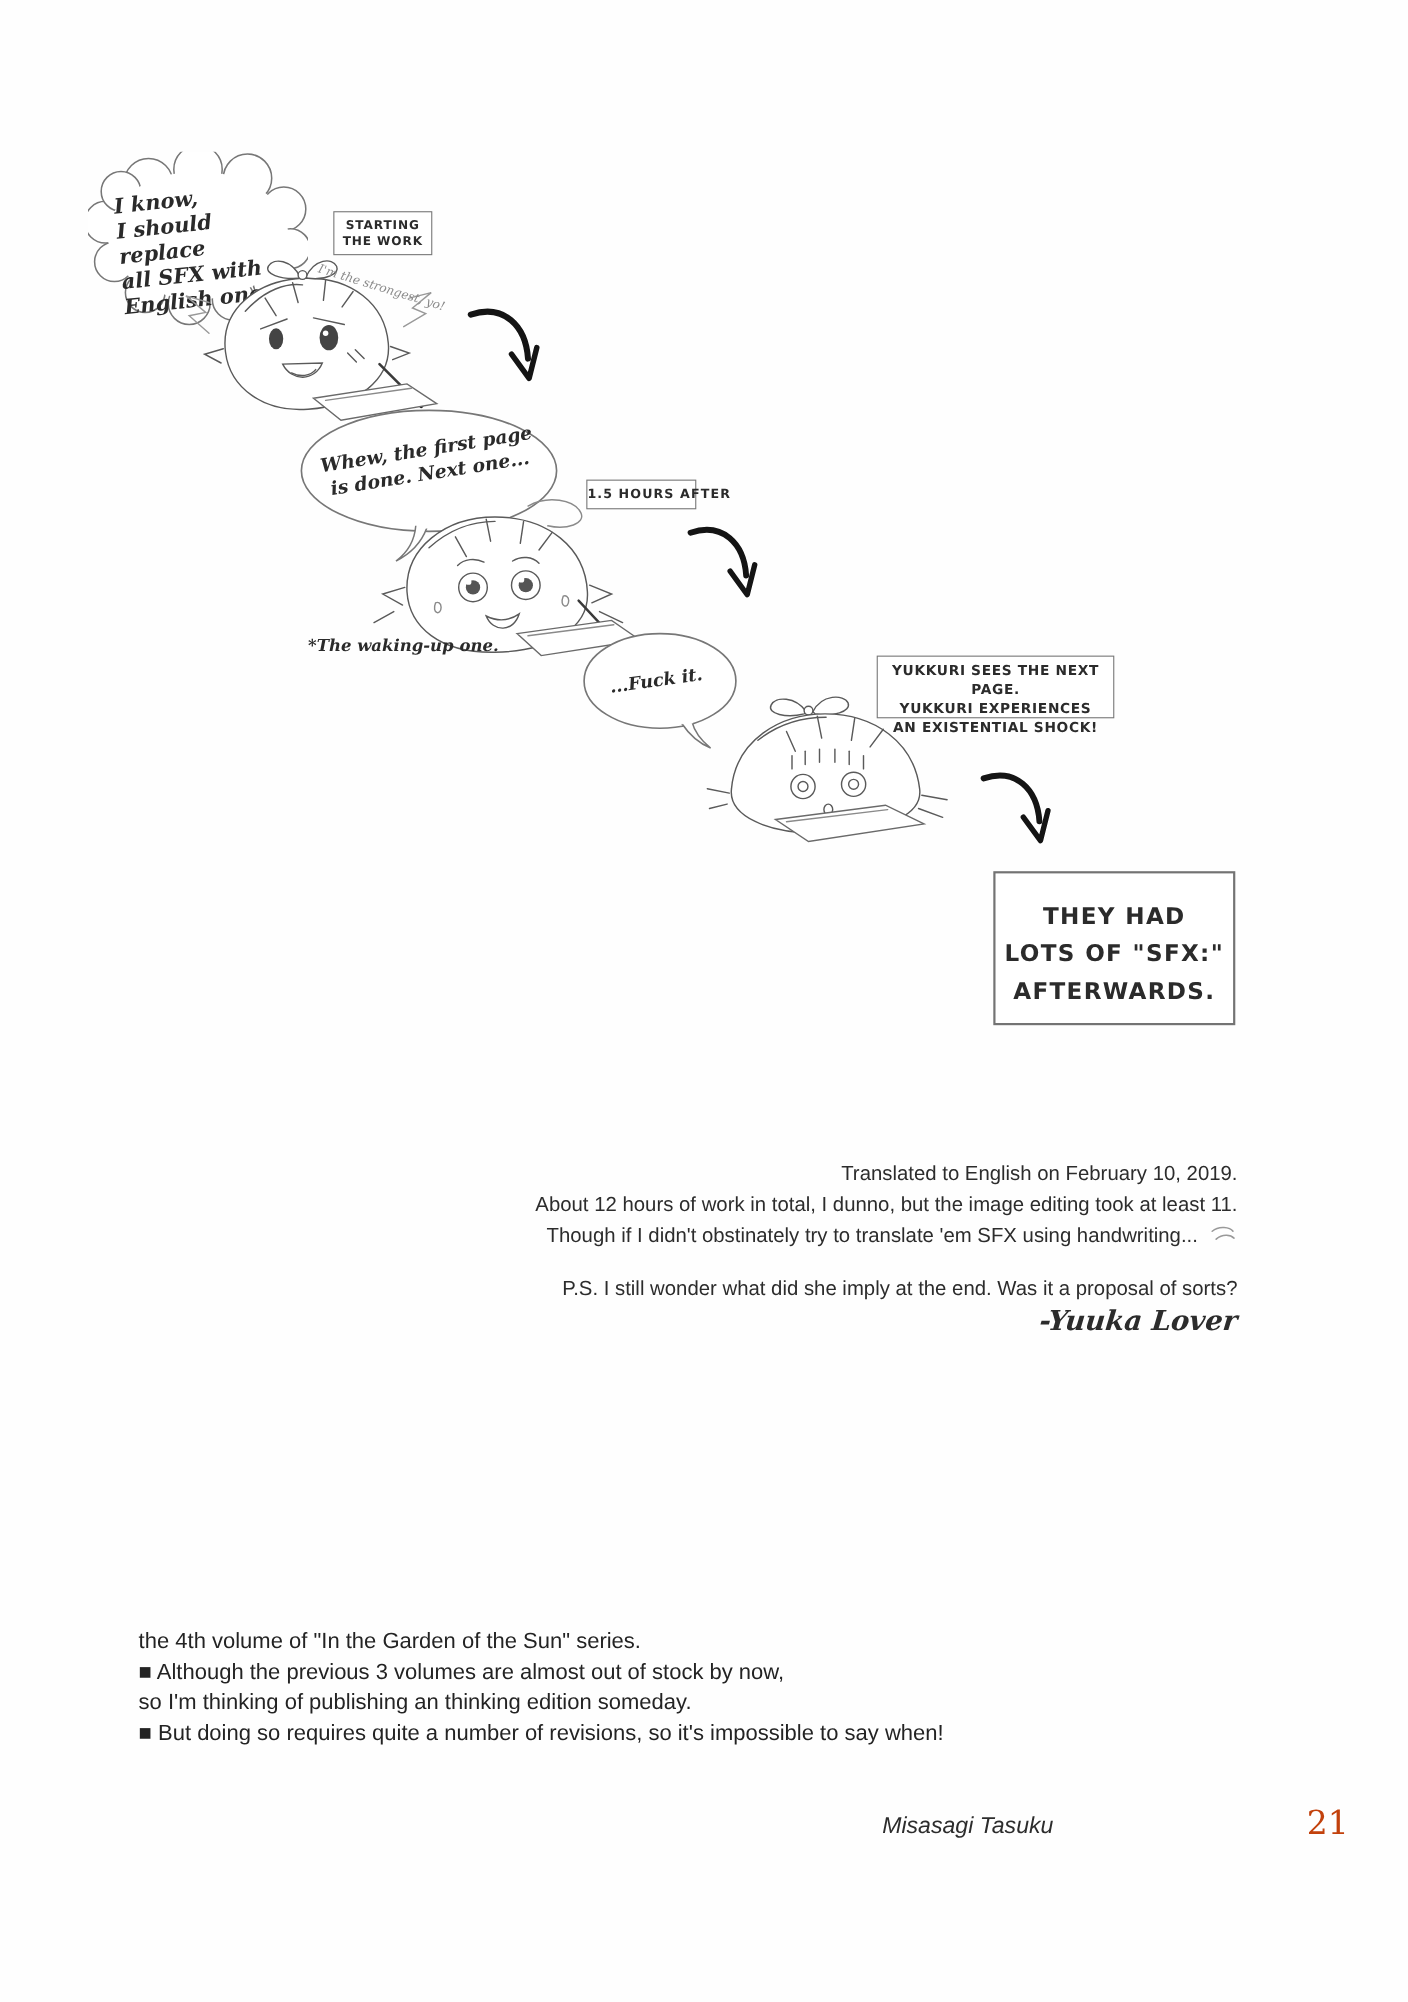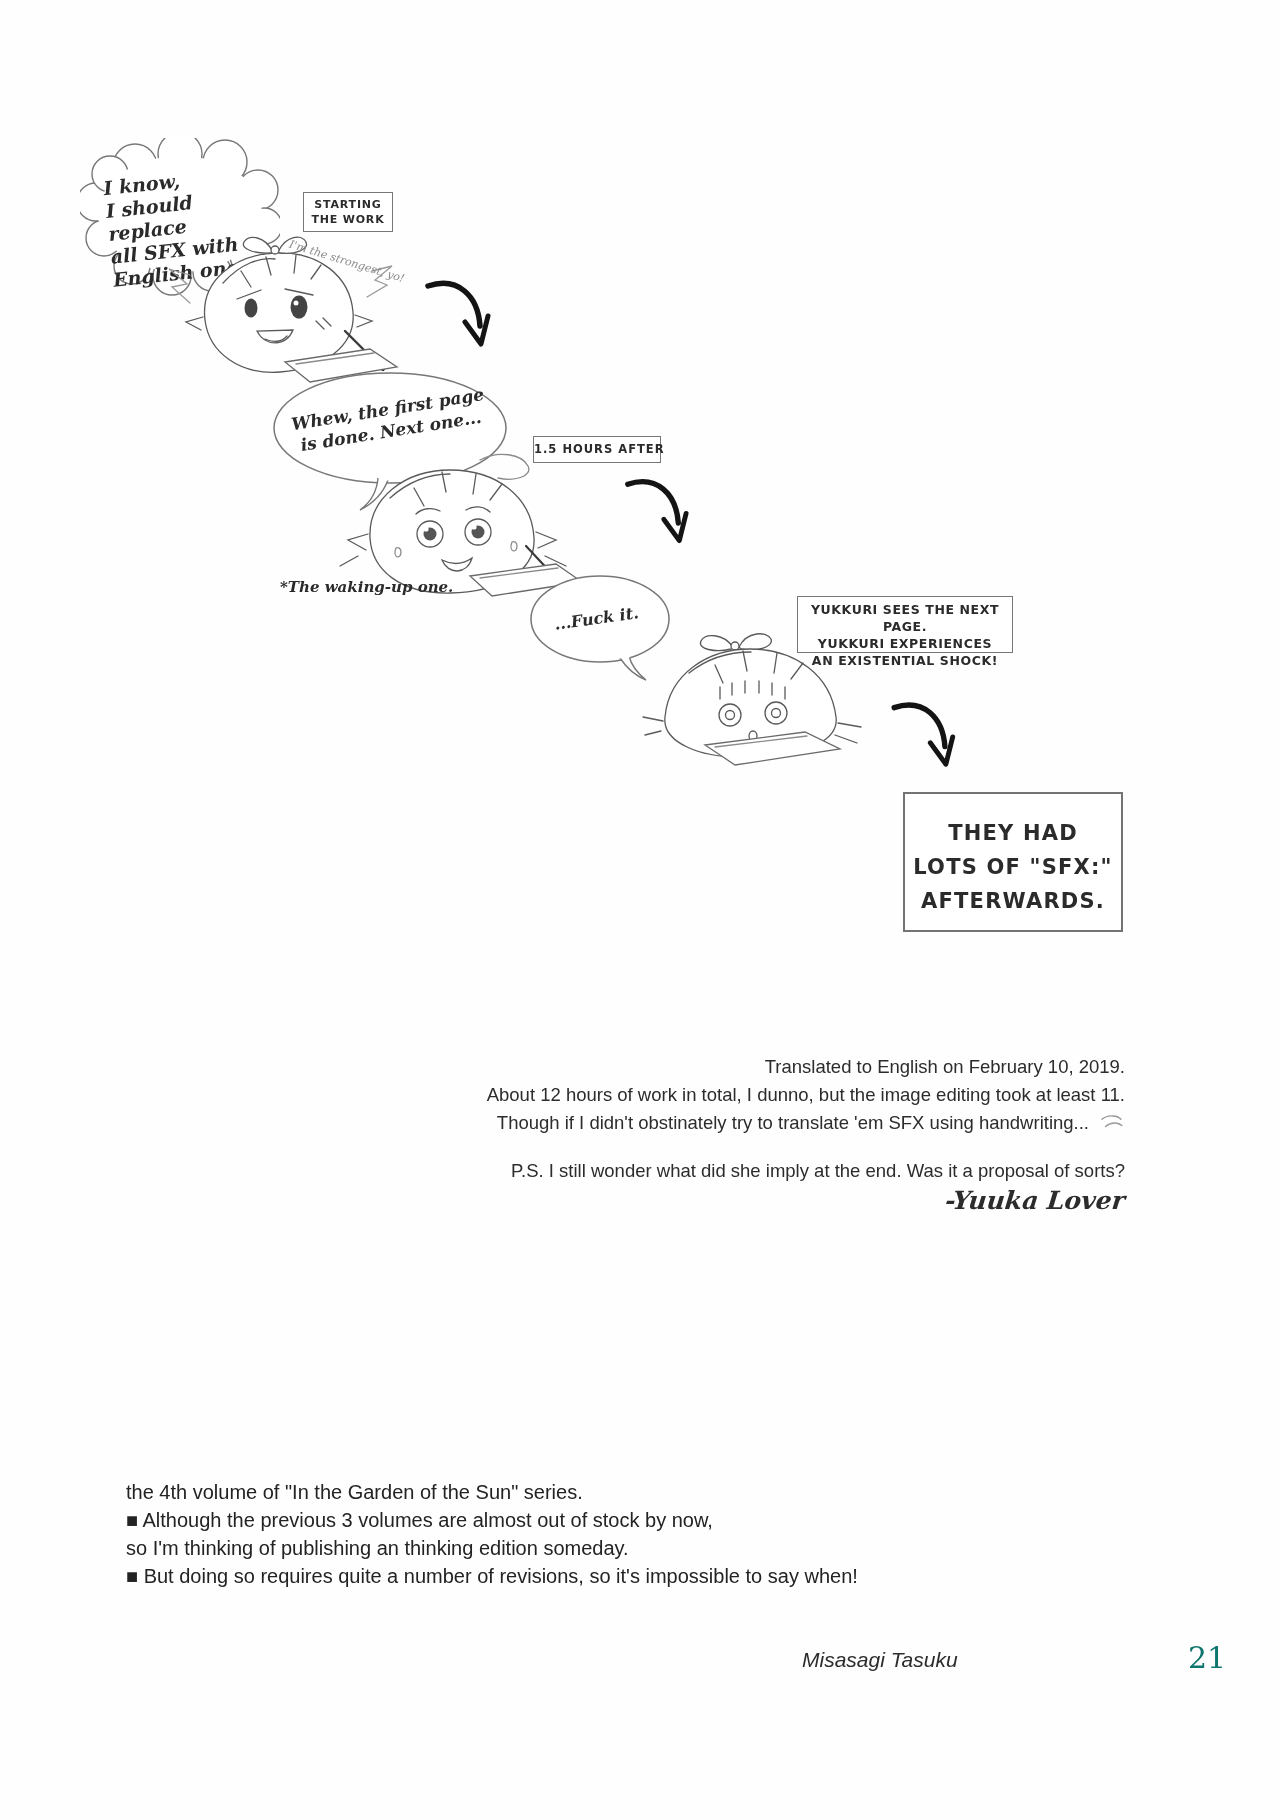--- a/index.html
+++ b/index.html
@@ -73,21 +73,21 @@
 
   .author-name {
     font-style: italic;
     font-size: 21px;
     color: #2c2c2c;
     white-space: nowrap;
   }
   .page-number {
     font-family: "DejaVu Serif", serif;
     font-size: 30px;
-    color: #0f766e;
+    color: #c2410c;
   }
   svg { display: block; }
   .squiggle { display: inline-block; vertical-align: -2px; margin-left: 8px; }
 </style>
 </head>
 <body>
 
 <div class="canvas">
 
   <div class="abs" style="left:80px; top:138px; width:200px; height:170px;">
@@ -168,21 +168,21 @@
       <ellipse cx="120" cy="58" rx="116" ry="55" fill="#fff" stroke="#777" stroke-width="1.5"></ellipse>
       <path d="M118,110 C112,126 100,135 90,140 C101,132 107,120 108,108" fill="#fff" stroke="#777" stroke-width="1.4"></path>
       <path d="M109,109 L119,109" stroke="#fff" stroke-width="3"></path>
     </svg>
     <div class="abs handwrite bubble2-text" style="left:22px; top:28px;">
       <div>Whew, the first page</div>
       <div>is done. Next one...</div>
     </div>
   </div>
 
-  <div class="abs comic-caption caption-one" style="left:533px; top:436px; width:128px; height:27px;">1.5 HOURS AFTER</div>
+  <div class="abs comic-caption caption-one" style="left:533px; top:436px; width:100px; height:27px;">1.5 HOURS AFTER</div>
 
   <svg class="abs" style="left:330px; top:448px;" width="265" height="155" viewBox="0 0 265 155">
     <g stroke="#5a5a5a" fill="none" stroke-width="1.3" stroke-linecap="round">
       <path d="M150,12 C168,2 192,6 198,18 C203,28 185,34 168,30" stroke="#8a8a8a"></path>
       <path d="M40,90 C38,50 75,22 120,22 C168,22 202,50 204,90 C206,122 172,144 120,145 C70,146 42,122 40,90 Z" fill="#fff"></path>
       <path d="M60,50 C80,32 100,26 120,26"></path>
         <path d="M84,40 L94,58"></path>
         <path d="M112,24 L116,44"></path>
       <path d="M146,26 L143,46"></path>
         <path d="M172,36 L160,52"></path>

